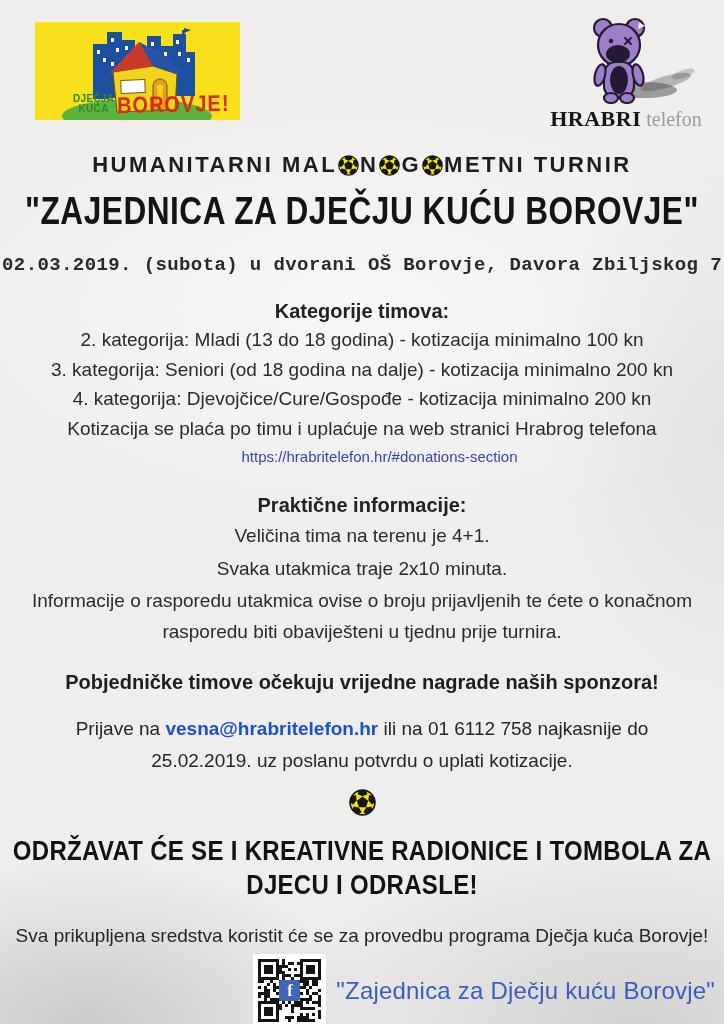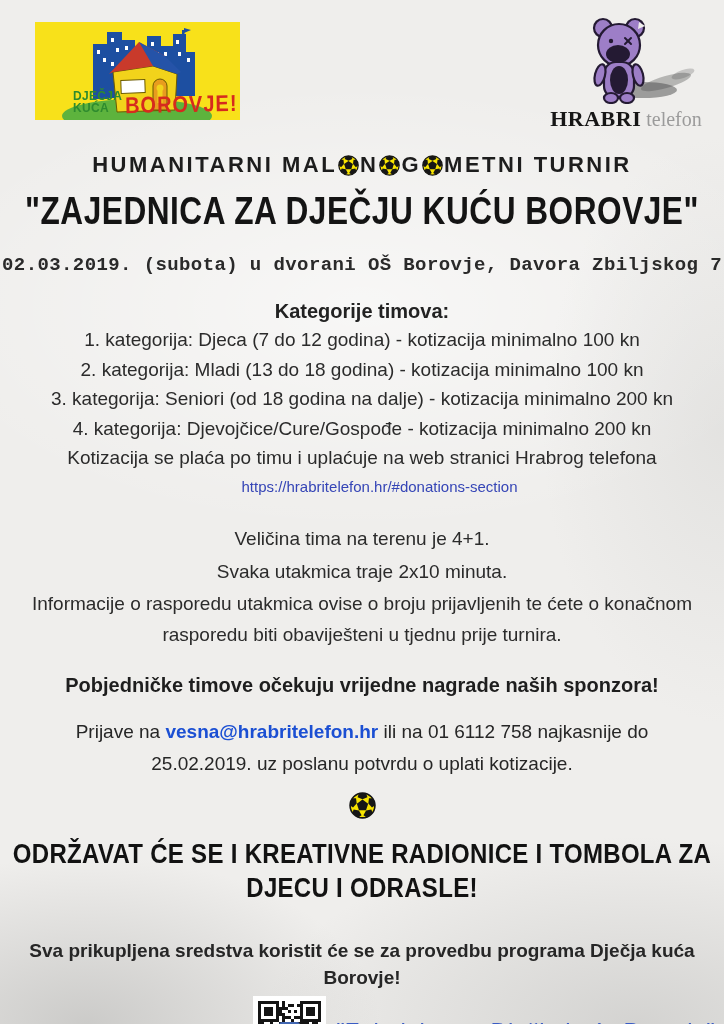--- a/index.html
+++ b/index.html
@@ -11,21 +11,21 @@
       radial-gradient(ellipse 420px 240px at 12% 100%, rgba(168,168,166,.50), transparent 70%),
       radial-gradient(ellipse 520px 260px at 88% 100%, rgba(178,178,176,.45), transparent 72%),
       radial-gradient(ellipse 260px 420px at 100% 42%, rgba(205,205,203,.35), transparent 70%),
       radial-gradient(ellipse 600px 300px at 50% 30%, rgba(255,255,255,.55), transparent 75%),
       #efeeec;
   }
   
   .logo-borovje{position:absolute;left:35px;top:22px;width:205px;height:98px;background:#f8e11a;}
   .logo-borovje svg{position:absolute;left:0;top:0;width:100%;height:100%;}
   .lb-text{position:absolute;left:38px;bottom:6px;display:flex;align-items:flex-end;gap:3px;line-height:1;}
-  .lb-small{display:flex;flex-direction:column;color:#2e8b2e;font-weight:700;font-size:12px;letter-spacing:.3px;}
+  .lb-small{display:flex;flex-direction:column;color:#2e8b2e;font-weight:700;font-size:10px;letter-spacing:.3px;align-items:center;}
   .lb-big{color:#d62a1e;font-weight:700;font-size:20px;letter-spacing:1px;transform:scale(1,1.15) rotate(-1deg);}
   .logo-hrabri{position:absolute;left:540px;top:12px;width:172px;height:120px;text-align:center;}
   .logo-hrabri svg{width:150px;height:92px;display:block;margin:0 auto;}
   .hrabri-text{font-family:"Liberation Serif", serif;margin-top:2px;}
   .hrabri-brand{font-weight:700;color:#161616;font-size:22px;letter-spacing:.5px;}
   .hrabri-suffix{font-weight:400;color:#9b9b9b;font-size:20px;margin-left:5px;}
   
   .center{width:724px;text-align:center;}
   .title1{margin-top:148px;font-size:22px;font-weight:700;letter-spacing:2.5px;color:#1d1d1d;line-height:34px;}
   .title1 .ball{display:inline-block;vertical-align:-4px;margin:0 1px;}
@@ -37,21 +37,21 @@
   .link-line{font-size:15px;line-height:28px;margin-left:35px;}
   a.donate-link{color:#3545b6;text-decoration:none;font-weight:400;}
   .practical{margin-top:21px;}
   .practical .body-line{line-height:33px;}
   .wide-line{max-width:700px;margin:0 auto;line-height:31px !important;}
   .prizes{margin-top:21px;font-size:20px;font-weight:700;line-height:29px;color:#1e1e1e;}
   .registration{margin-top:16px;max-width:600px;margin-left:auto;margin-right:auto;font-size:19px;line-height:32px;}
   .reg-email{color:#1b4fd3;font-weight:700;margin-top:40px;}
   .football-big{margin-top:12px;line-height:27px;}
   .workshops{margin-top:14px;font-size:24px;font-weight:700;letter-spacing:.3px;color:#121212;line-height:30px;transform:scale(1,1.15);}
-  .funds{margin-top:36px;font-size:19px;line-height:27px;font-weight:bold;}
+  .funds{margin-top:24px;font-size:19px;line-height:27px;}
   
   .footer-row{display:flex;justify-content:flex-end;align-items:center;padding-right:9px;margin-top:5px;}
   .qr-box{position:relative;width:73px;height:73px;background:#ffffff;flex:0 0 auto;}
   .qr-box svg{display:block;width:73px;height:73px;}
   .fb-badge{position:absolute;left:26px;top:26px;width:21px;height:21px;background:#4267b2;border-radius:3px;
             display:flex;align-items:center;justify-content:center;color:#fff;
             font-family:"Liberation Serif", serif;font-weight:700;font-size:16px;line-height:1;}
   .fb-text{margin-left:10px;font-size:24px;color:#3a5cc4;letter-spacing:.2px;}
 </style>
 </head>
@@ -177,29 +177,29 @@
             <polygon points="14.6,1.9 25.4,1.9 27.3,7.6 20,10.9 12.7,7.6" transform="rotate(216 20 20)"></polygon>
             <polygon points="14.6,1.9 25.4,1.9 27.3,7.6 20,10.9 12.7,7.6" transform="rotate(288 20 20)"></polygon>
           </g>
         </svg></span><span>METNI TURNIR</span>
   </div>
   <div class="center title2">"ZAJEDNICA ZA DJEČJU KUĆU BOROVJE"</div>
   <div class="center dateline">02.03.2019. (subota) u dvorani OŠ Borovje, Davora Zbiljskog 7</div>
 
   <div class="center cats">
     <div class="sec-heading">Kategorije timova:</div>
-    <div class="body-line">1. kategorija: Djeca (7 do 12 godina) - kotizacija minimalno 100 kn</div>
     <div class="body-line">2. kategorija: Mladi (13 do 18 godina) - kotizacija minimalno 100 kn</div>
     <div class="body-line">3. kategorija: Seniori (od 18 godina na dalje) - kotizacija minimalno 200 kn</div>
     <div class="body-line">4. kategorija: Djevojčice/Cure/Gospođe - kotizacija minimalno 200 kn</div>
     <div class="body-line">Kotizacija se plaća po timu i uplaćuje na web stranici Hrabrog telefona</div>
     <div class="link-line"><a href="#" class="donate-link">https://hrabritelefon.hr/#donations-section</a></div>
   </div>
 
   <div class="center practical">
+    <div class="sec-heading">Praktične informacije:</div>
     <div class="body-line">Veličina tima na terenu je 4+1.</div>
     <div class="body-line">Svaka utakmica traje 2x10 minuta.</div>
     <div class="body-line wide-line">Informacije o rasporedu utakmica ovise o broju prijavljenih te ćete o konačnom rasporedu biti obaviješteni u tjednu prije turnira.</div>
   </div>
 
   <div class="center prizes">Pobjedničke timove očekuju vrijedne nagrade naših sponzora!</div>
 
   <div class="center registration">
     <span>Prijave na </span><span class="reg-email">vesna@hrabritelefon.hr</span><span> ili na </span><span>01 6112 758</span><span> najkasnije do 25.02.2019. uz poslanu potvrdu o uplati kotizacije.</span>
   </div>

